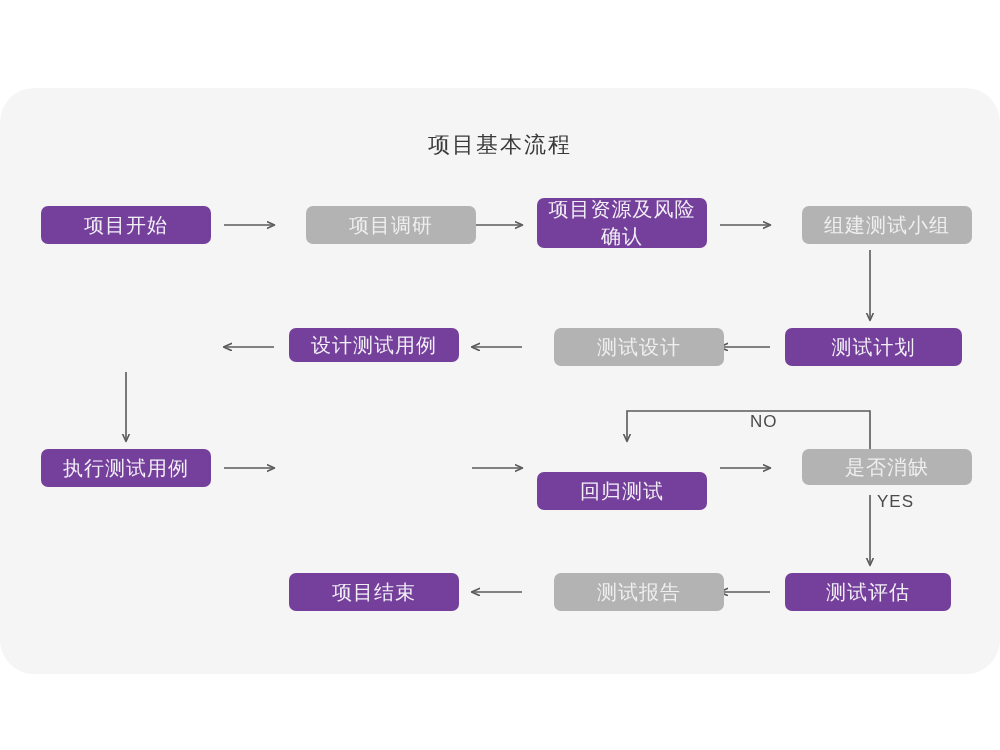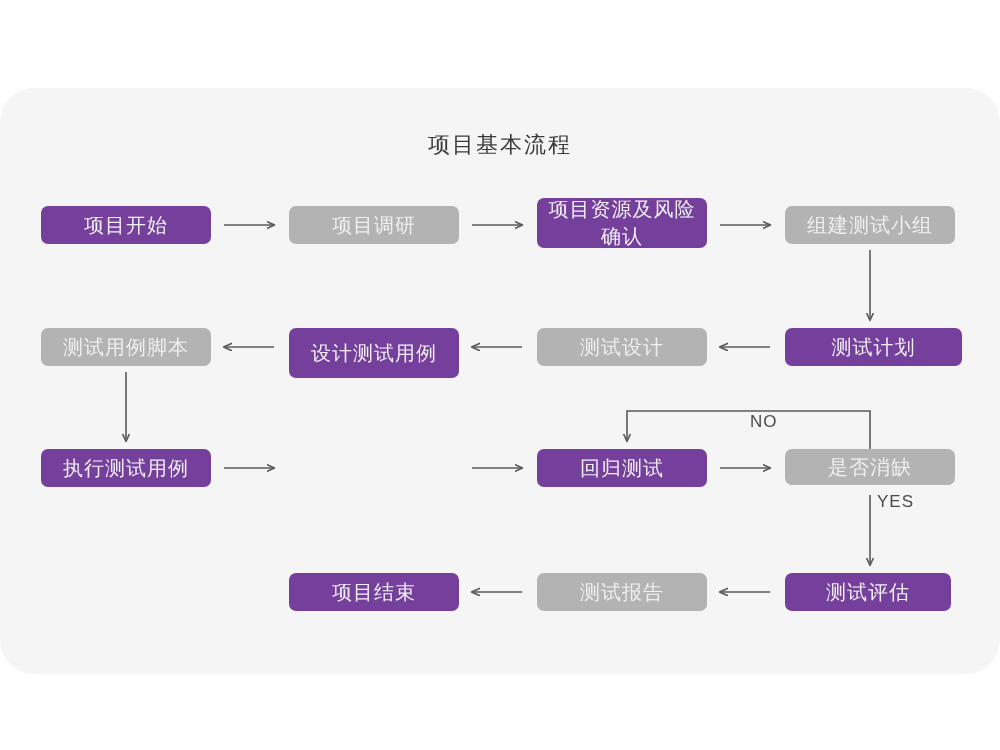--- a/index.html
+++ b/index.html
@@ -60,20 +60,21 @@
     box-sizing: border-box;
     padding: 0 6px;
   }
   .node.purple {
     background: #74409b;
     color: #f2eef6;
   }
   .node.gray {
     background: #b3b3b3;
     color: #efefef;
+    margin-left: 17px;
   }
   .edge-label {
     position: absolute;
     font-size: 17px;
     color: #4a4a4a;
     letter-spacing: 1px;
   }
 </style>
 </head>
 <body>
@@ -115,27 +116,26 @@
       <line x1="770" y1="592" x2="720" y2="592" marker-end="url(#arrowhead)"></line>
       <line x1="522" y1="592" x2="472" y2="592" marker-end="url(#arrowhead)"></line>
     </g>
   </svg>
 
   <div class="node purple" style="left:41px;  top:206px; width:170px; height:38px;">项目开始</div>
   <div class="node gray" style="left:289px; top:206px; width:170px; height:38px;">项目调研</div>
   <div class="node purple" style="left:537px; top:198px; width:170px; height:50px;">项目资源及风险确认</div>
   <div class="node gray" style="left:785px; top:206px; width:170px; height:38px;">组建测试小组</div>
 
-  <div class="node gray" style="left:41px;  top:328px; width:170px; height:38px;">测试用例脚本</div>
-  <div class="node purple" style="left:289px; top:328px; width:170px; height:50px;">设计测试用例</div>
+  <div class="node purple" style="left:289px; top:328px; width:170px; height:34px;">设计测试用例</div>
   <div class="node gray" style="left:537px; top:328px; width:170px; height:38px;">测试设计</div>
   <div class="node purple" style="left:785px; top:328px; width:177px; height:38px;">测试计划</div>
 
   <div class="node purple" style="left:41px;  top:449px; width:170px; height:38px;">执行测试用例</div>
-  <div class="node purple" style="left:537px; top:449px; width:170px; height:38px;">回归测试</div>
+  <div class="node purple" style="left:537px; top:472px; width:170px; height:38px;">回归测试</div>
   <div class="node gray" style="left:785px; top:449px; width:170px; height:36px;">是否消缺</div>
 
   <div class="node purple" style="left:289px; top:573px; width:170px; height:38px;font-family:Liberation Serif, serif;">项目结束</div>
   <div class="node gray" style="left:537px; top:573px; width:170px; height:38px;">测试报告</div>
   <div class="node purple" style="left:785px; top:573px; width:166px; height:38px;">测试评估</div>
 
   <div class="edge-label" style="left:750px; top:412px;">NO</div>
   <div class="edge-label" style="left:877px; top:492px;">YES</div>
 
 </div>

